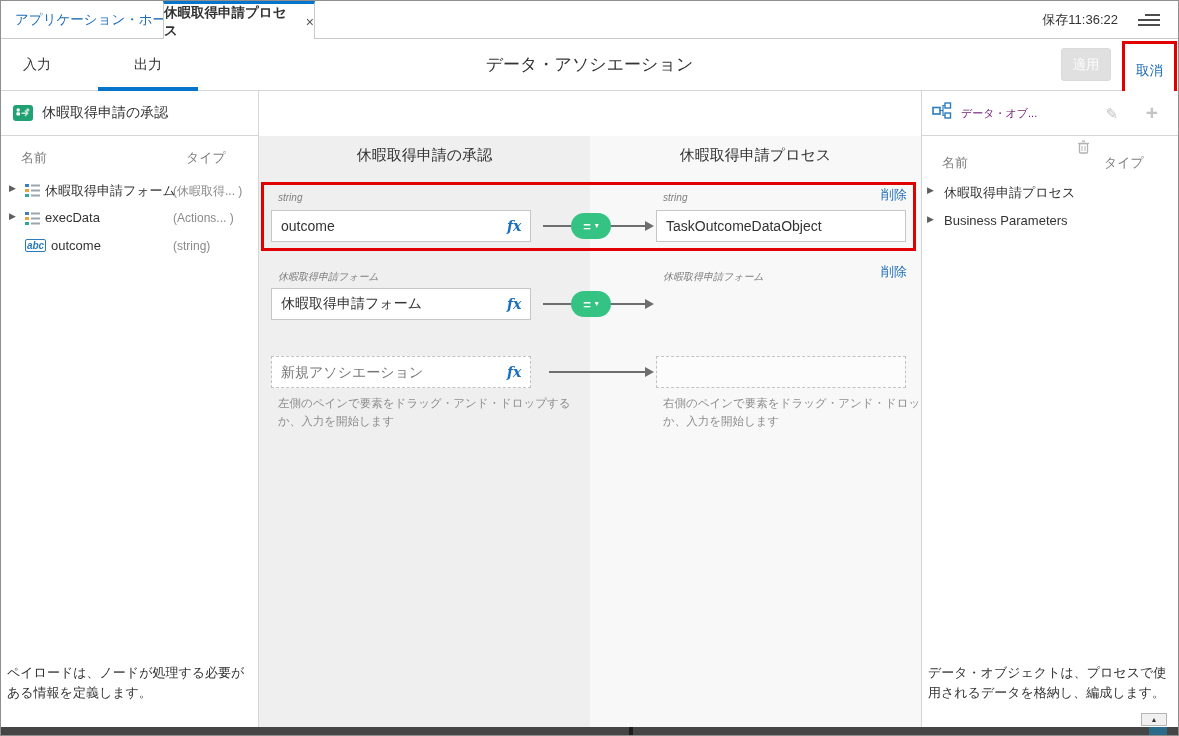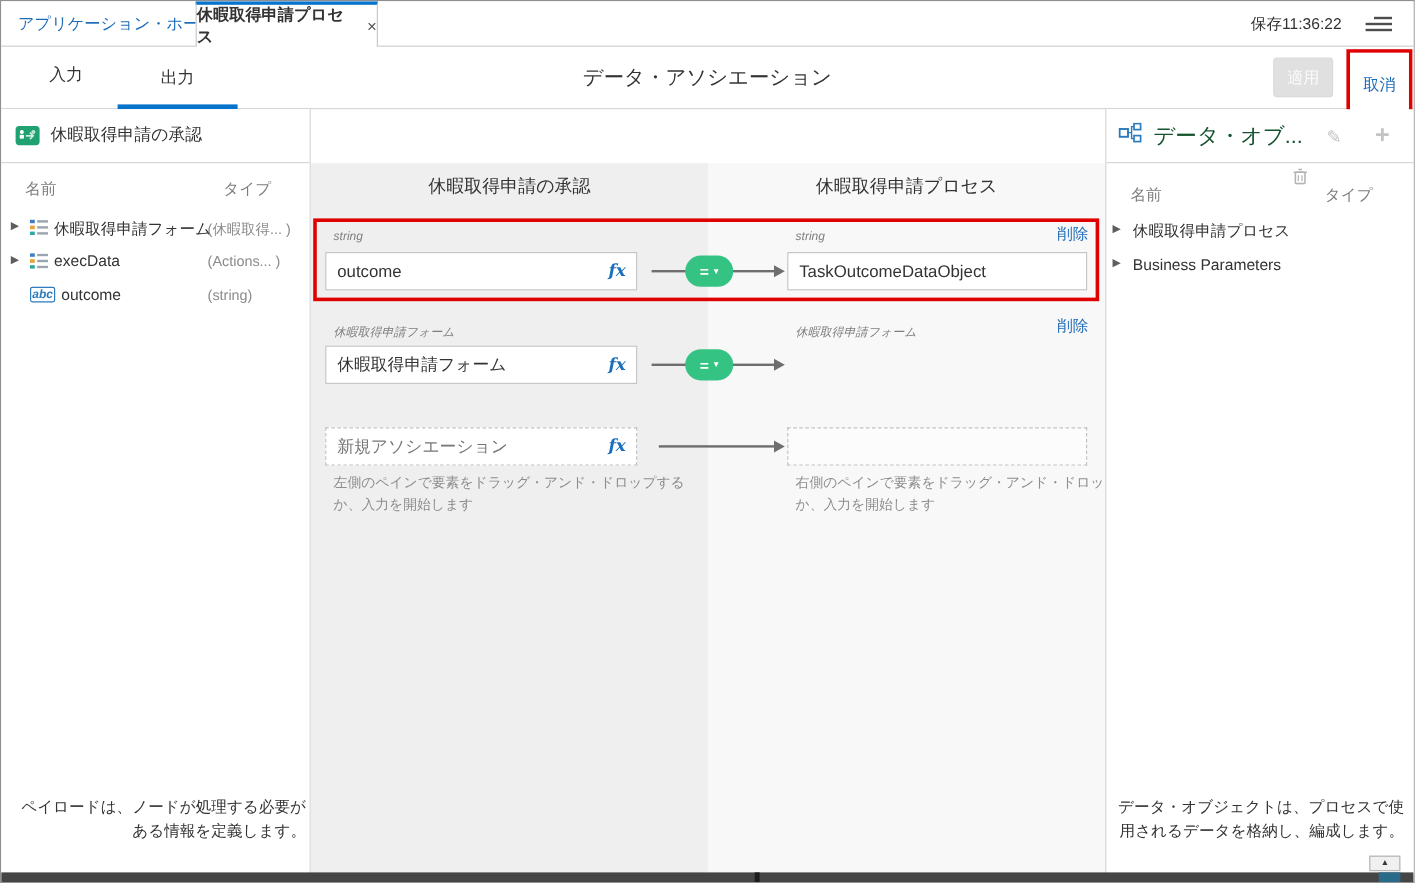--- a/index.html
+++ b/index.html
@@ -40,21 +40,21 @@
   }
   .menu-icon i { display: block; height: 2px; background: #4d4d4d; margin-bottom: 3px; }
   .menu-icon i:first-child { width: 15px; margin-left: 7px; }
 
   
   .subheader {
     position: absolute; left: 0; top: 38px; width: 100%; height: 52px;
     background: #fff; border-bottom: 1px solid #d6d6d6;
   }
   .io-tab { position: absolute; top: 0; height: 52px; line-height: 50px; font-size: 14px; color: #333; cursor: pointer; text-align: center; }
-  .io-tab.input { left: 24px; width: 60px; font-family: Liberation Mono, monospace; }
+  .io-tab.input { left: 6px; width: 60px; }
   .io-tab.output { left: 97px; width: 100px; }
   .io-tab.output::after {
     content: ""; position: absolute; left: 0; right: 0; bottom: 0; height: 4px; background: #0774cc;
   }
   .page-title {
     position: absolute; left: 0; right: 0; top: 0; height: 52px; line-height: 52px;
     text-align: center; font-size: 17px; color: #333;
   }
   .btn-apply {
     position: absolute; right: 67px; top: 9px; width: 50px; height: 33px;
@@ -96,21 +96,21 @@
   .tree-type { position: absolute; left: 172px; top: 7px; font-size: 12px; color: #8a8a8a; white-space: nowrap; }
   .lp .tw { left: 8px; }
   .struct-icon { position: absolute; left: 24px; top: 7px; }
   .abc-icon {
     position: absolute; left: 24px; top: 7px; width: 21px; height: 13px;
     border: 1px solid #2b7bbd; border-radius: 2px; color: #2b7bbd;
     font-size: 10px; font-weight: bold; text-align: center; line-height: 11px; font-style: italic;
   }
   .panel-desc {
     position: absolute; left: 6px; bottom: 26px; width: 248px;
-    font-size: 13px; color: #333; line-height: 1.55; text-align: right;
+    font-size: 13px; color: #333; line-height: 1.55;
   }
 
   
   .ct-toolbar { position: relative; height: 45px; background: #fff; border-bottom: 1px solid #d6d6d6; }
   .btn-actions {
     position: absolute; left: 10px; top: 7px; height: 31px; padding: 0 14px;
     background: #f2f2f2; border: 1px solid #c2c2c2; border-radius: 3px;
     font-size: 13.5px; color: #333; cursor: pointer;
     font-family: "Liberation Sans", "DejaVu Sans", sans-serif;
   }
@@ -160,21 +160,21 @@
     background: #35c383; color: #fff; display: flex; align-items: center; justify-content: center;
     gap: 4px; cursor: pointer;
   }
   .op-badge .eq { font-size: 13px; font-weight: bold; line-height: 1; }
   .op-badge .caret { font-size: 8px; line-height: 1; }
   .del-link { position: absolute; font-size: 13px; color: #1c6bb8; cursor: pointer; }
   .hint { position: absolute; width: 312px; font-size: 11.5px; color: #8d8d8d; line-height: 1.6; }
 
   
   .rp-header { height: 45px; border-bottom: 1px solid #d6d6d6; display: flex; align-items: center; padding: 0 10px; gap: 9px; position: relative; }
-  .rp-title { font-size: 18px; color: #14532d; white-space: nowrap; }
+  .rp-title { font-size: 11px; color: #701a75; white-space: nowrap; }
   .rp-edit { position: absolute; right: 62px; top: 14px; color: #c4c4c4; font-size: 15px; cursor: pointer; }
   .rp-add { position: absolute; right: 22px; top: 10px; color: #c4c4c4; font-size: 21px; font-weight: bold; cursor: pointer; }
   .rp-body { position: relative; }
   .trash { position: absolute; left: 155px; top: 4px; cursor: pointer; }
   .rp-heads { position: relative; height: 42px; }
   .rp-heads .name { position: absolute; left: 20px; top: 18px; font-size: 13px; color: #7d7d7d; }
   .rp-heads .type { position: absolute; left: 182px; top: 18px; font-size: 13px; color: #7d7d7d; }
   .rp-row { position: relative; height: 29px; }
   .rp-row .tw { left: 5px; }
   .rp-row .tree-label { left: 22px; }

